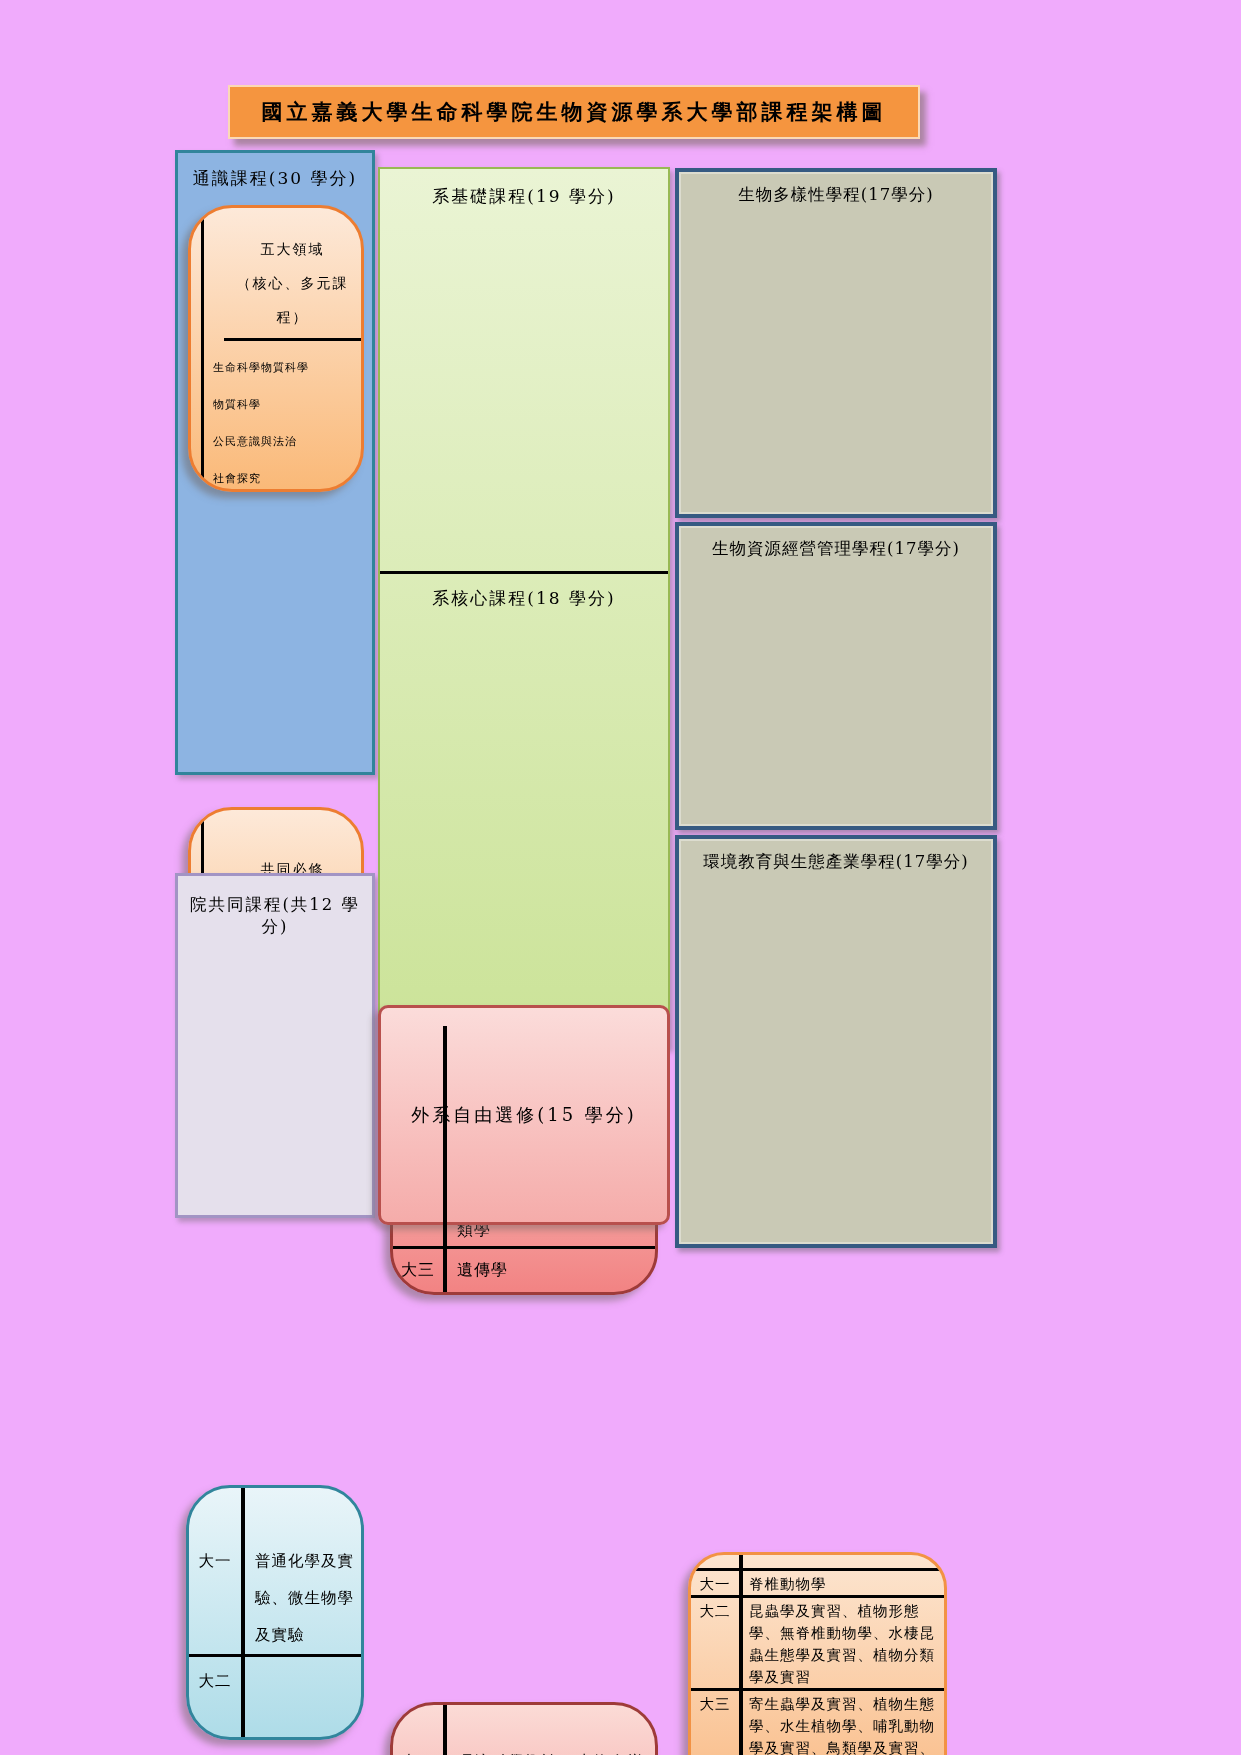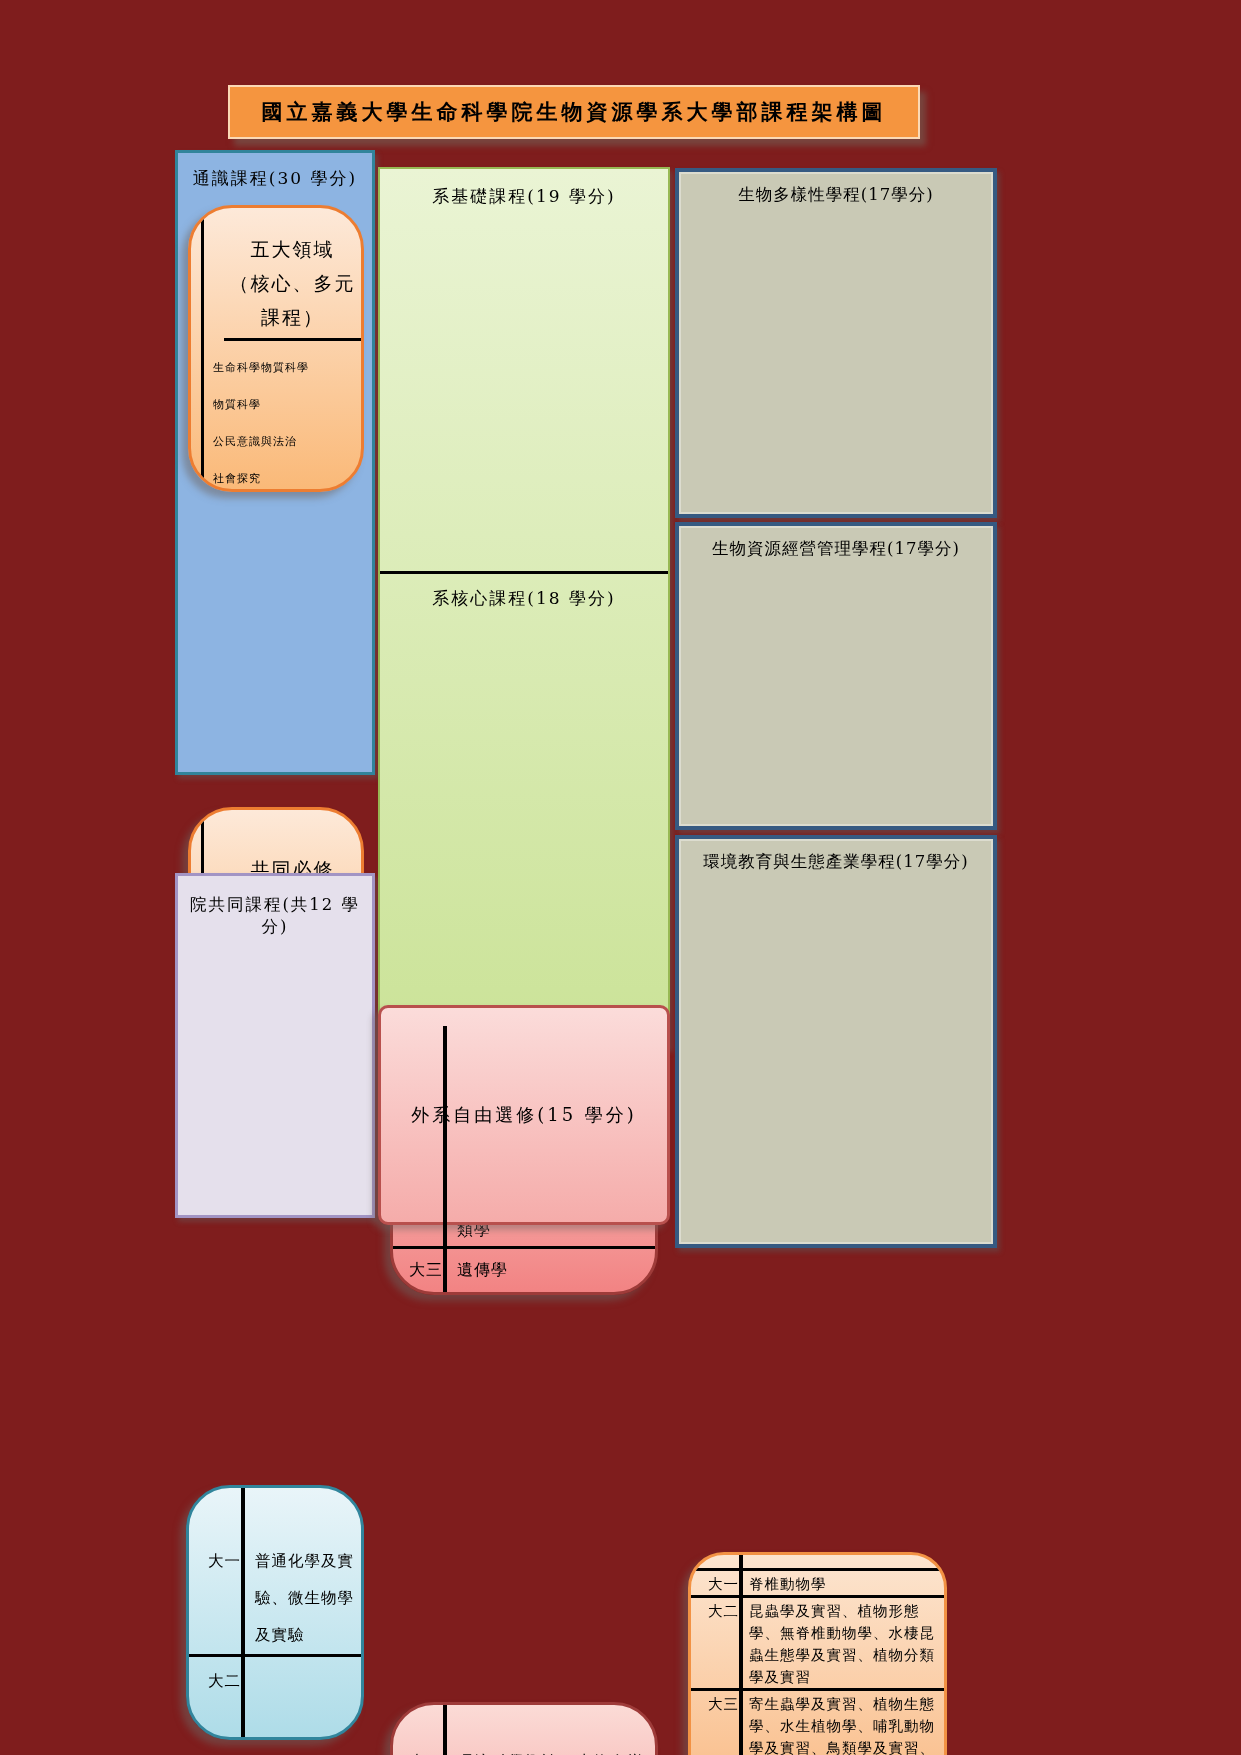--- a/index.html
+++ b/index.html
@@ -1,17 +1,17 @@
 <!DOCTYPE html>
 <html style="--banner-bg: #F5953F; --panel-blue-bg: #8DB4E2; --panel-blue-border: #31849B; --orange-box-border: #ED7D31; --orange-box-top: #FDE9D9; --orange-box-bottom: #FAB978; --lavender-bg: #E5E0EC; --lavender-border: #A294C4; --bluebox-border: #31859C; --bluebox-top: #E9F5F9; --bluebox-bottom: #AEDCE8; --green-bg-top: #EAF4D4; --green-bg-bottom: #CBE398; --green-border: #98B954; --pink-border: #9E3B39; --pink-top: #FBDBD6; --pink-bottom: #F28383; --free-border: #B8504D; --free-top: #FBDCDA; --free-bottom: #F5ACAA; --olive-bg: #C9C9B5; --navy-border: #365A82; --robox-border: #F29244; --robox-top: #FCE5D0; --robox-bottom: #F9B377;"><head>
 <meta charset="utf-8">
 <style>
   html,body{margin:0;padding:0;background:#fff;}
   body{font-family:"DejaVu Serif","Liberation Serif",serif;color:#000;}
-  .page{position:relative;width:1241px;height:1755px;background:#7f1d1d;overflow:hidden;}
+  .page{position:relative;width:1241px;height:1755px;background:#f0abfc;overflow:hidden;}
 
   
   .title-banner{
     position:absolute;left:228px;top:85px;width:688px;height:50px;
     background:var(--banner-bg,#F5953F);
     border:2px solid #fbd9b5;
     box-shadow:6px 7px 6px rgba(115,100,90,.55);
     display:flex;align-items:center;justify-content:center;
     font-size:21px;letter-spacing:4px;font-weight:bold;
   }
@@ -57,35 +57,35 @@
   .pinkbox{border:3px solid var(--pink-border,#9E3B39);
     background:linear-gradient(180deg,var(--pink-top,#FBDBD6),var(--pink-bottom,#F28383));}
   .bluebox{border:3px solid var(--bluebox-border,#31859C);
     background:linear-gradient(180deg,var(--bluebox-top,#E9F5F9),var(--bluebox-bottom,#AEDCE8));}
   .robox{border:3px solid var(--robox-border,#F29244);border-radius:36px;
     background:linear-gradient(180deg,var(--robox-top,#FCE5D0),var(--robox-bottom,#F9B377));}
 
   
   .listbox{position:relative;}
   .listbox::before{content:"";position:absolute;left:10px;top:0;bottom:0;width:3px;background:#000;}
-  .listbox .lb-hdr{text-align:center;font-size:19px;letter-spacing:2px;line-height:34px;
+  .listbox .lb-hdr{text-align:center;font-size:14px;letter-spacing:2px;line-height:34px;
     border-bottom:3px solid #000;padding-bottom:4px;margin-left:33px;}
   .listbox .lb-items{padding:8px 4px 0 22px;font-size:11px;letter-spacing:1px;line-height:37px;}
   .box-5domains{left:188px;top:205px;width:176px;height:287px;}
   .box-5domains .lb-hdr{padding-top:24px;}
   .box-common{left:188px;top:520px;width:176px;height:248px;}
   .box-common .lb-hdr{padding-top:42px;}
 
   
   .ttable{position:relative;--yw:50px;}
   .ttable::before{content:"";position:absolute;left:var(--yw);top:0;bottom:0;width:4px;background:#000;z-index:1;}
   .trow{display:flex;}
   .trow + .trow{border-top:3px solid #000;}
   .spacer{height:13px;border-bottom:3px solid #000;}
-  .ycol{width:var(--yw);flex-shrink:0;text-align:right;box-sizing:border-box;}
+  .ycol{width:var(--yw);flex-shrink:0;text-align:center;box-sizing:border-box;}
   .ccol{flex:1;padding-left:14px;padding-right:4px;box-sizing:border-box;}
   .pt2  > div{padding-top:2px;}
   .pt4  > div{padding-top:4px;}
   .pt6  > div{padding-top:6px;}
   .pt40 > div{padding-top:40px;}
   .pt48 > div{padding-top:48px;}
   .pt55 > div{padding-top:55px;}
 
   .t-collblue{left:186px;top:950px;width:178px;height:255px;--yw:52px;font-size:15.5px;line-height:37px;letter-spacing:1px;}
   .t-found{left:390px;top:233px;width:268px;height:272px;--yw:50px;font-size:16px;line-height:33px;letter-spacing:1px;}

